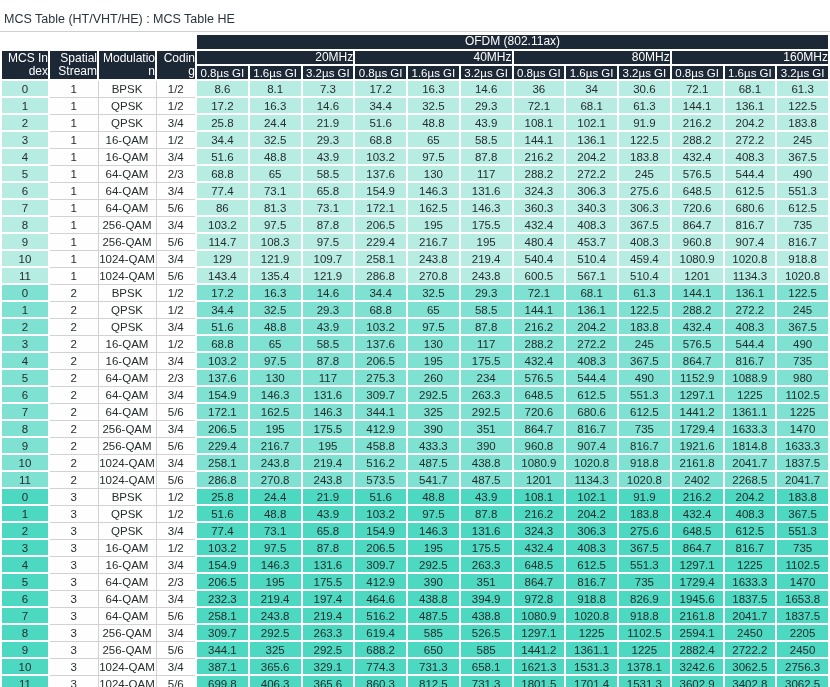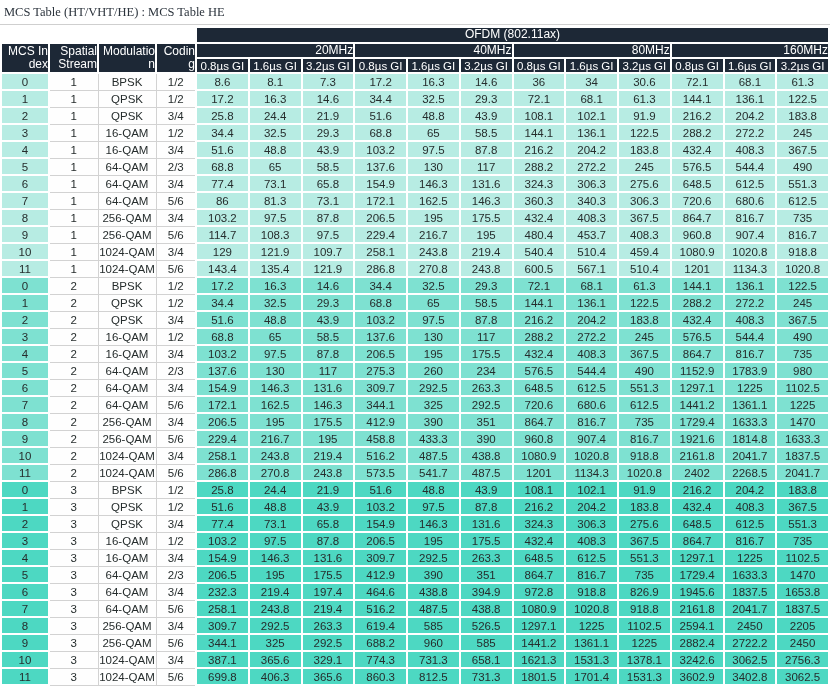--- a/index.html
+++ b/index.html
@@ -1,18 +1,18 @@
 <!DOCTYPE html>
 <html style="--hdr: #1d2836; --ss1: #b7ece3; --ss2: #7ee1d1; --ss3: #4dd8c2;"><head>
 <meta charset="utf-8">
 <style>
   html,body { margin:0; padding:0; background:#fff; }
   body { width:830px; height:687px; overflow:hidden;
          font-family:"Liberation Sans", sans-serif; }
-  .title-bar { padding:2px 4px 4px 4px; border-bottom:1px solid #cfcfcf;font-family:Liberation Serif, serif; }
+  .title-bar { padding:9px 4px 4px 4px; border-bottom:1px solid #cfcfcf; }
   .title-bar span { font-size:12.5px; color:#2b333c; }
   table.mcs { border-collapse:collapse; table-layout:fixed; width:830px; margin-top:1px; }
   th, td { padding:0; text-align:center; vertical-align:middle; overflow:hidden; }
   th { background:var(--hdr,#1d2836); color:#fff; font-weight:normal; font-size:12px;
        line-height:1.12; border:2px solid #fff; }
   th.blank { background:#fff; border:none; }
   tr.ofdm-row th.ofdm { height:14px; }
   tr.bw-row th { height:13px;text-align:right; }
   tr.gi-row th { height:13px; font-size:11.5px; white-space:nowrap;margin-left:24px; }
   th.colhdr { word-break:break-all; }
@@ -381,21 +381,21 @@
         <td class="tint">137.6</td>
         <td class="tint">130</td>
         <td class="tint">117</td>
         <td class="tint">275.3</td>
         <td class="tint">260</td>
         <td class="tint">234</td>
         <td class="tint">576.5</td>
         <td class="tint">544.4</td>
         <td class="tint">490</td>
         <td class="tint">1152.9</td>
-        <td class="tint">1783.9</td>
+        <td class="tint">1088.9</td>
         <td class="tint">980</td>
       </tr>
       <tr class="ss2">
         <td class="tint">6</td>
         <td class="plain">2</td>
         <td class="plain">64-QAM</td>
         <td class="plain">3/4</td>
         <td class="tint">154.9</td>
         <td class="tint">146.3</td>
         <td class="tint">131.6</td>
@@ -663,21 +663,21 @@
       </tr>
       <tr class="ss3">
         <td class="tint">9</td>
         <td class="plain">3</td>
         <td class="plain">256-QAM</td>
         <td class="plain">5/6</td>
         <td class="tint">344.1</td>
         <td class="tint">325</td>
         <td class="tint">292.5</td>
         <td class="tint">688.2</td>
-        <td class="tint">960</td>
+        <td class="tint">650</td>
         <td class="tint">585</td>
         <td class="tint">1441.2</td>
         <td class="tint">1361.1</td>
         <td class="tint">1225</td>
         <td class="tint">2882.4</td>
         <td class="tint">2722.2</td>
         <td class="tint">2450</td>
       </tr>
       <tr class="ss3">
         <td class="tint">10</td>

